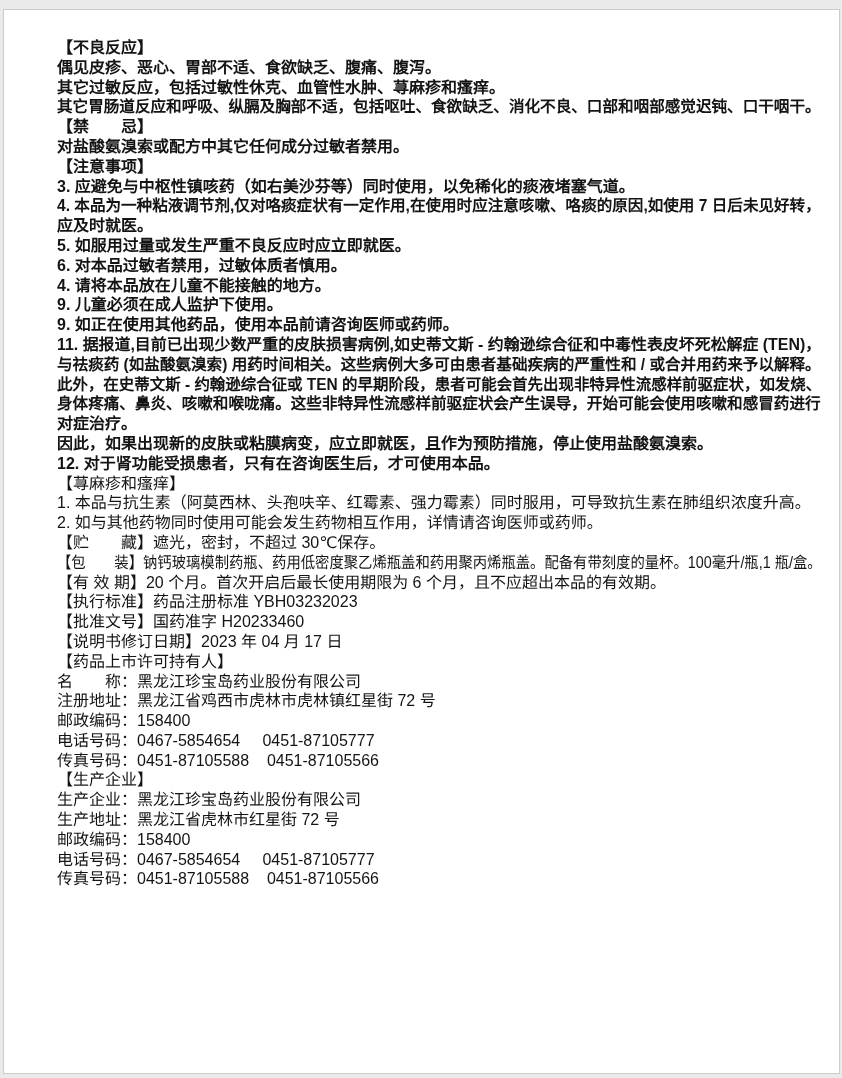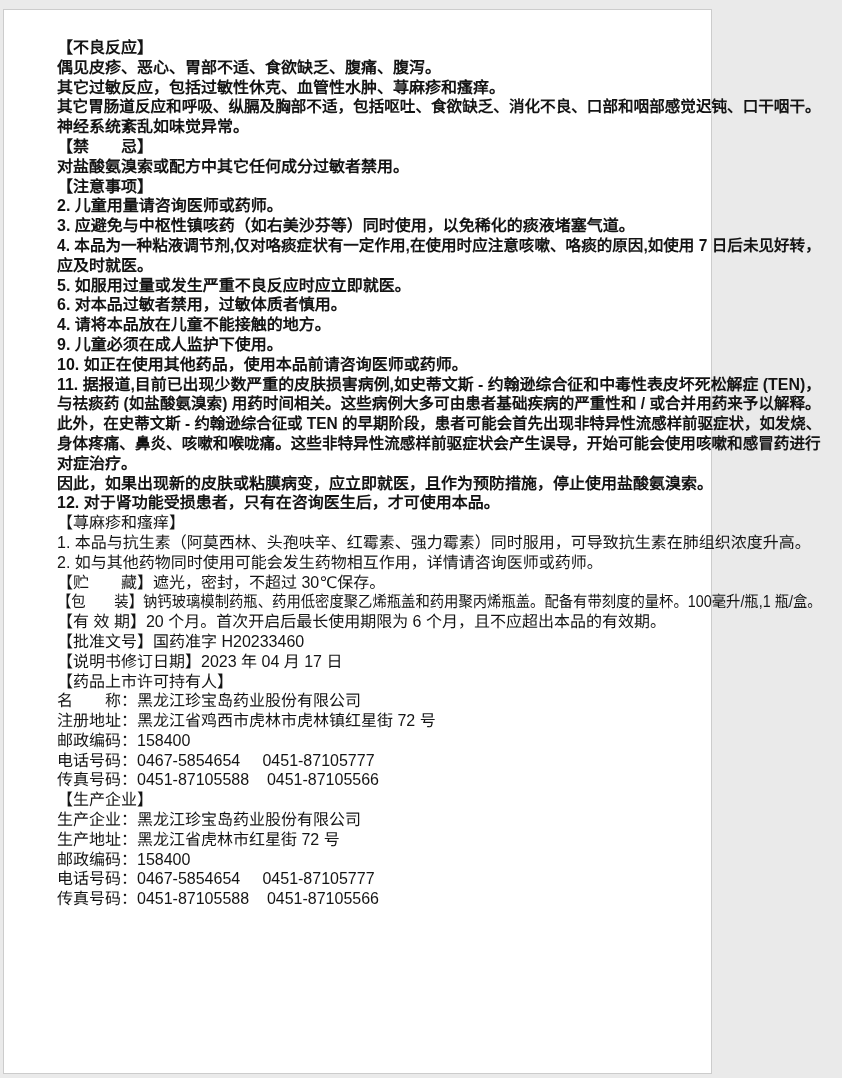--- a/index.html
+++ b/index.html
@@ -6,21 +6,21 @@
   body{
     width:842px;height:1078px;
     background:#eaeaea;
     font-family:"Liberation Sans","DejaVu Sans",sans-serif;
     position:relative;
     overflow:hidden;
   }
   .paper{
     position:absolute;
     left:3px;top:9px;
-    width:709px;height:1065px;
+    width:837px;height:1065px;
     box-sizing:border-box;
     background:#ffffff;
     border:1px solid #cccccc;
   }
   .content{
     box-sizing:border-box;
     padding:28px 20px 0 53px;
     width:100%;
     color:#141414;
   }
@@ -38,37 +38,35 @@
 </head>
 <body>
 
 <div class="paper">
   <div class="content" id="doc">
       <div class="section bold">
         <div class="line">【不良反应】</div>
         <div class="line">偶见皮疹、恶心、胃部不适、食欲缺乏、腹痛、腹泻。</div>
         <div class="line">其它过敏反应，包括过敏性休克、血管性水肿、荨麻疹和瘙痒。</div>
         <div class="line" style="transform: scaleX(0.974); transform-origin: left center;">其它胃肠道反应和呼吸、纵膈及胸部不适，包括呕吐、食欲缺乏、消化不良、口部和咽部感觉迟钝、口干咽干。</div>
-        <div class="line">神经系统紊乱如味觉异常。</div>
       </div>
       <div class="section bold">
         <div class="line">【禁　　忌】</div>
         <div class="line">对盐酸氨溴索或配方中其它任何成分过敏者禁用。</div>
       </div>
       <div class="section bold">
         <div class="line">【注意事项】</div>
-        <div class="line">2. 儿童用量请咨询医师或药师。</div>
         <div class="line">3. 应避免与中枢性镇咳药（如右美沙芬等）同时使用，以免稀化的痰液堵塞气道。</div>
         <div class="line" style="transform: scaleX(0.973); transform-origin: left center;">4. 本品为一种粘液调节剂,仅对咯痰症状有一定作用,在使用时应注意咳嗽、咯痰的原因,如使用 7 日后未见好转，</div>
         <div class="line">应及时就医。</div>
         <div class="line">5. 如服用过量或发生严重不良反应时应立即就医。</div>
         <div class="line">6. 对本品过敏者禁用，过敏体质者慎用。</div>
         <div class="line">4. 请将本品放在儿童不能接触的地方。</div>
         <div class="line">9. 儿童必须在成人监护下使用。</div>
-        <div class="line">10. 如正在使用其他药品，使用本品前请咨询医师或药师。</div>
+        <div class="line">9. 如正在使用其他药品，使用本品前请咨询医师或药师。</div>
         <div class="line" style="transform: scaleX(0.995); transform-origin: left center;">11. 据报道,目前已出现少数严重的皮肤损害病例,如史蒂文斯 - 约翰逊综合征和中毒性表皮坏死松解症 (TEN)，</div>
         <div class="line" style="transform: scaleX(0.973); transform-origin: left center;">与祛痰药 (如盐酸氨溴索) 用药时间相关。这些病例大多可由患者基础疾病的严重性和 / 或合并用药来予以解释。</div>
         <div class="line" style="transform: scaleX(0.966); transform-origin: left center;">此外，在史蒂文斯 - 约翰逊综合征或 TEN 的早期阶段，患者可能会首先出现非特异性流感样前驱症状，如发烧、</div>
         <div class="line" style="transform: scaleX(0.974); transform-origin: left center;">身体疼痛、鼻炎、咳嗽和喉咙痛。这些非特异性流感样前驱症状会产生误导，开始可能会使用咳嗽和感冒药进行</div>
         <div class="line">对症治疗。</div>
         <div class="line">因此，如果出现新的皮肤或粘膜病变，应立即就医，且作为预防措施，停止使用盐酸氨溴索。</div>
         <div class="line">12. 对于肾功能受损患者，只有在咨询医生后，才可使用本品。</div>
       </div>
       <div class="section">
         <div class="line">【荨麻疹和瘙痒】</div>
@@ -76,20 +74,23 @@
         <div class="line">2. 如与其他药物同时使用可能会发生药物相互作用，详情请咨询医师或药师。</div>
       </div>
       <div class="section">
         <div class="line">【贮　　藏】遮光，密封，不超过 30℃保存。</div>
       </div>
       <div class="section">
         <div class="line" style="transform: scaleX(0.896); transform-origin: left center;">【包　　装】钠钙玻璃模制药瓶、药用低密度聚乙烯瓶盖和药用聚丙烯瓶盖。配备有带刻度的量杯。100毫升/瓶,1 瓶/盒。</div>
       </div>
       <div class="section">
         <div class="line">【有 效 期】20 个月。首次开启后最长使用期限为 6 个月，且不应超出本品的有效期。</div>
+      </div>
+      <div class="section">
+        <div class="line">【执行标准】药品注册标准 YBH03232023</div>
       </div>
       <div class="section">
         <div class="line">【批准文号】国药准字 H20233460</div>
       </div>
       <div class="section">
         <div class="line">【说明书修订日期】2023 年 04 月 17 日</div>
       </div>
       <div class="section">
         <div class="line">【药品上市许可持有人】</div>
         <div class="line">名　　称：黑龙江珍宝岛药业股份有限公司</div>

